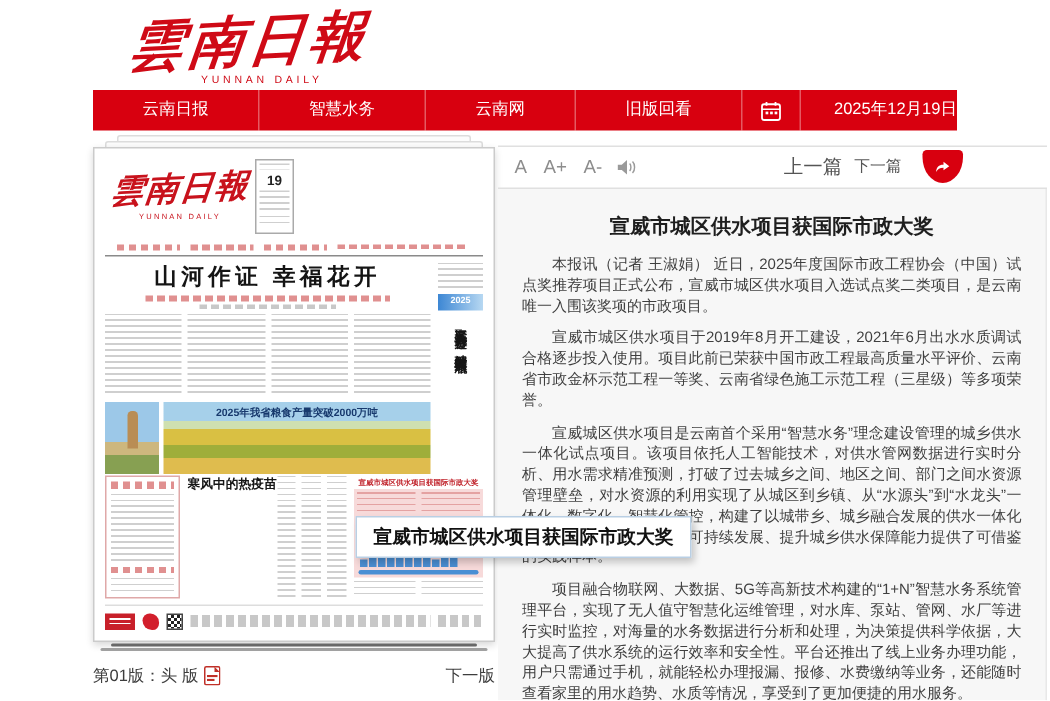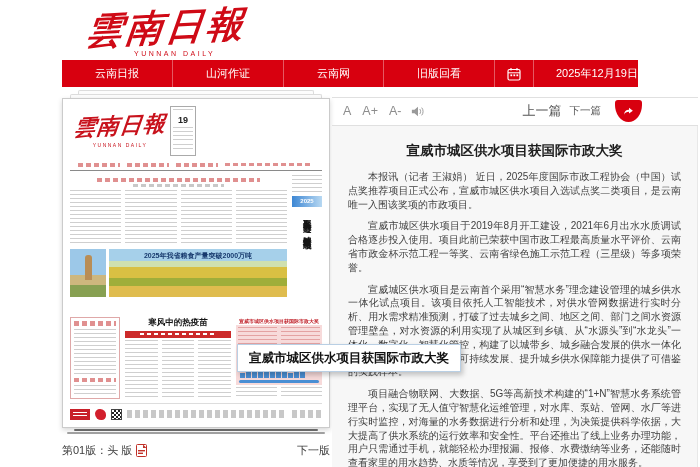--- a/index.html
+++ b/index.html
@@ -61,21 +61,21 @@
     background:linear-gradient(180deg,#a6d0ea 0 26%,#cfe0b0 26% 38%,#d9c043 38% 60%,#9fae3a 60% 78%,#dfbc4e 78% 100%);}
   .photo-title{position:absolute;top:2px;left:0;right:0;text-align:center;font-size:7px;font-weight:bold;color:#17396d;white-space:nowrap;}
   .strip{width:30px;display:flex;flex-direction:column;gap:3px;}
   .side-banner{height:11px;background:linear-gradient(90deg,#3d87d4,#b7d8f2);color:#fff;font-size:6px;
     font-weight:bold;text-align:center;line-height:11px;}
   .side-vert{flex:1;writing-mode:vertical-rl;text-orientation:upright;font-size:8.5px;font-weight:bold;
     color:#161616;letter-spacing:1px;margin:2px auto 0;line-height:1.1;}
 
   .bottom-row{display:flex;gap:5px;height:82px;margin-top:4px;}
   .bb-left{width:50px;border:1px solid #dfa8a8;padding:3px;box-sizing:border-box;display:flex;flex-direction:column;gap:3px;}
-  .bb-center{width:106px;display:flex;flex-direction:column;}
+  .bb-center{width:106px;display:flex;flex-direction:row;}
   .bb-head{font-size:8.5px;font-weight:bold;text-align:center;color:#151515;white-space:nowrap;}
   .bb-strip{height:7px;background:#cc2a2a;margin:2px 0;position:relative;}
   .bb-strip::after{content:"";position:absolute;left:14%;top:2px;width:72%;height:2px;
     background:repeating-linear-gradient(90deg,#fff 0 4px,transparent 4px 7px);}
   .bb-cols{flex:1;}
   .bb-pink{flex:1;display:flex;flex-direction:column;min-width:0;}
   .pink-title{font-size:5px;font-weight:bold;color:#c2262e;text-align:center;white-space:nowrap;overflow:hidden;padding:1px 0;}
   .pink-body{flex:1;background:#f7dada;padding:2px;display:flex;flex-direction:column;gap:2px;}
   .pink-cols{flex:1;}
   .skyline{height:13px;display:flex;align-items:flex-end;gap:1px;padding:0 2px;}
@@ -121,21 +121,21 @@
 
 <div class="screen">
 
   <div class="logo">
     <div class="logo-cn">雲南日報</div>
     <div class="logo-en">YUNNAN DAILY</div>
   </div>
 
   <nav class="navbar">
     <a class="nav-item">云南日报</a>
-    <a class="nav-item">山河作证</a>
+    <a class="nav-item">智慧水务</a>
     <a class="nav-item">云南网</a>
     <a class="nav-item">旧版回看</a>
     <span class="nav-cal">
       <svg width="14" height="14" viewBox="0 0 14 14">
         <rect x="1" y="2.5" width="12" height="10.5" rx="1.5" fill="none" stroke="#fff" stroke-width="1.2"></rect>
         <line x1="1" y1="5.8" x2="13" y2="5.8" stroke="#fff" stroke-width="1"></line>
         <line x1="4" y1="1" x2="4" y2="3.5" stroke="#fff" stroke-width="1.2"></line>
         <line x1="10" y1="1" x2="10" y2="3.5" stroke="#fff" stroke-width="1.2"></line>
         <rect x="3.4" y="7.4" width="1.8" height="1.8" fill="#fff"></rect>
         <rect x="6.4" y="7.4" width="1.8" height="1.8" fill="#fff"></rect>
@@ -166,20 +166,21 @@
       <div class="slogan-row">
         <i class="flr" style="width:42px;height:4px"></i>
         <i class="flr" style="width:42px;height:4px"></i>
         <i class="flr" style="width:42px;height:4px"></i>
         <i class="flr" style="flex:1;height:3px;margin-right:10px"></i>
       </div>
       <div class="pdivider"></div>
 
       <div class="main-row">
         <div class="mr-left">
+          <div class="headline-main">山河作证 幸福花开</div>
           <i class="flr" style="height:4px;width:75%;margin:3px auto 2px;display:block"></i>
           <i class="flh" style="height:3px;width:42%;margin:0 auto;display:block"></i>
           <div class="cols c4 mr-cols">
             <i class="fl"></i>
               <i class="fl"></i>
               <i class="fl"></i>
               <i class="fl"></i>
           </div>
           <div class="photo-row">
             <div class="photo-sm"></div>

